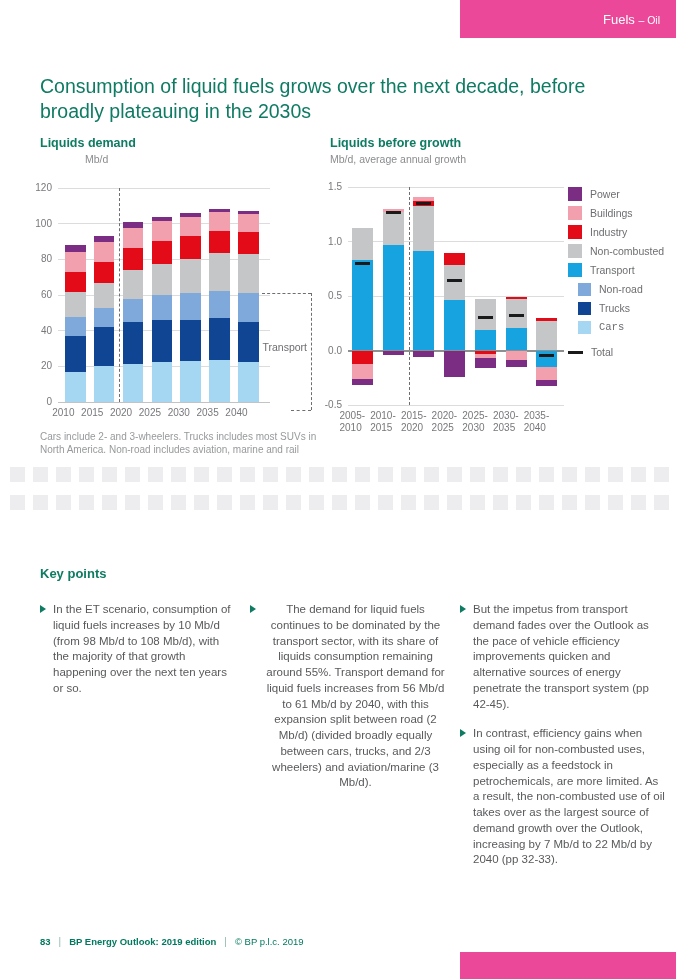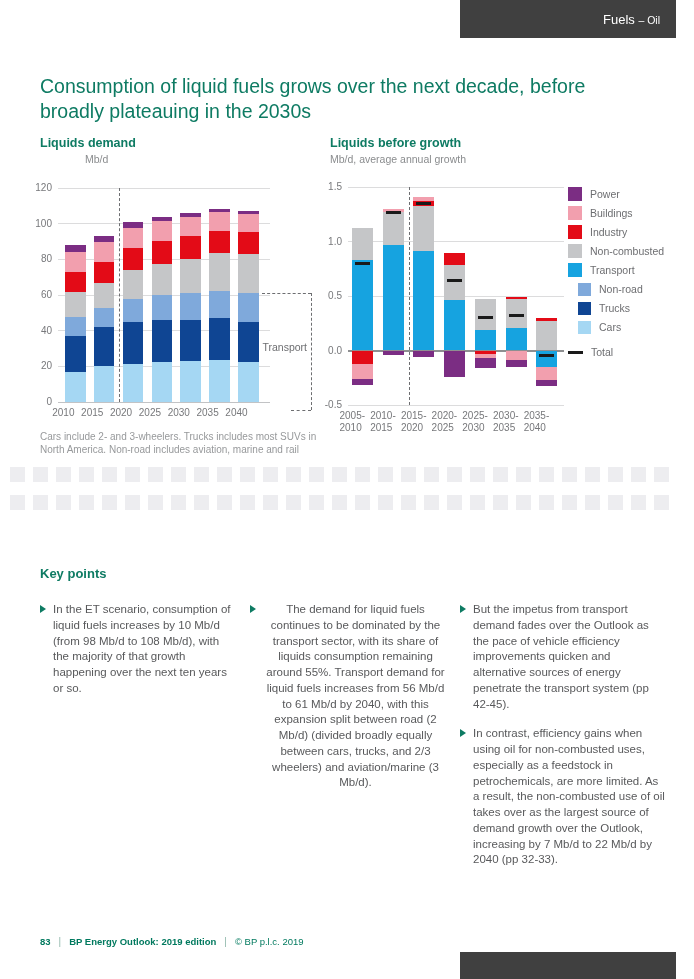--- a/index.html
+++ b/index.html
@@ -1,21 +1,21 @@
 <!DOCTYPE html>
 <html><head>
 <meta charset="utf-8">
 <style>
   * { box-sizing: border-box; }
   html,body { margin:0; padding:0; background:#ffffff; }
   .page {
     position: relative; width: 694px; height: 979px; background: #ffffff;
     font-family: "Liberation Sans", sans-serif; overflow: hidden;
   }
-  .band { position: absolute; background: #404040; }
+  .band { position: absolute; background: #ec4899; }
   .band-top { left: 460px; top: 0; width: 216px; height: 38px; }
   .band-bottom { left: 460px; top: 952px; width: 216px; height: 27px; }
   .tab-label { position: absolute; right: 16px; top: 12px; color: #ffffff; font-size: 13px; white-space: nowrap; }
   .tab-suffix { font-size: 10.5px; }
   .page-title {
     position: absolute; left: 40px; top: 74px; width: 606px;
     font-size: 19.5px; line-height: 1.27; color: #0e7b63; font-weight: 400;
   }
   .chart-title { position: absolute; font-size: 12.5px; font-weight: 700; color: #0e7b63; }
   .chart-sub   { position: absolute; font-size: 10.5px; color: #8a8c8e; }
@@ -243,21 +243,21 @@
       <div class="legend-item indent">
         <div class="legend-swatch" style="background: rgb(127, 169, 219);"></div>
         <div style="display: inline;">Non-road</div>
       </div>
       <div class="legend-item indent">
         <div class="legend-swatch" style="background: rgb(15, 69, 147);"></div>
         <div style="display: inline;">Trucks</div>
       </div>
       <div class="legend-item indent">
         <div class="legend-swatch" style="background: rgb(165, 215, 243);"></div>
-        <div style="display: inline;">Cars</div>
+        <div style="display: inline; font-family: Liberation Mono, monospace;">Cars</div>
       </div>
       <div class="legend-item total-row">
         <div class="legend-dash"></div>
         <div style="display: inline;">Total</div>
       </div>
     </div>
 
   <div class="footnote">Cars include 2- and 3-wheelers. Trucks includes most SUVs in North America. Non-road includes aviation, marine and rail</div>
 
   <div class="ph-row" id="ph-row-0" style="top:467px;">

